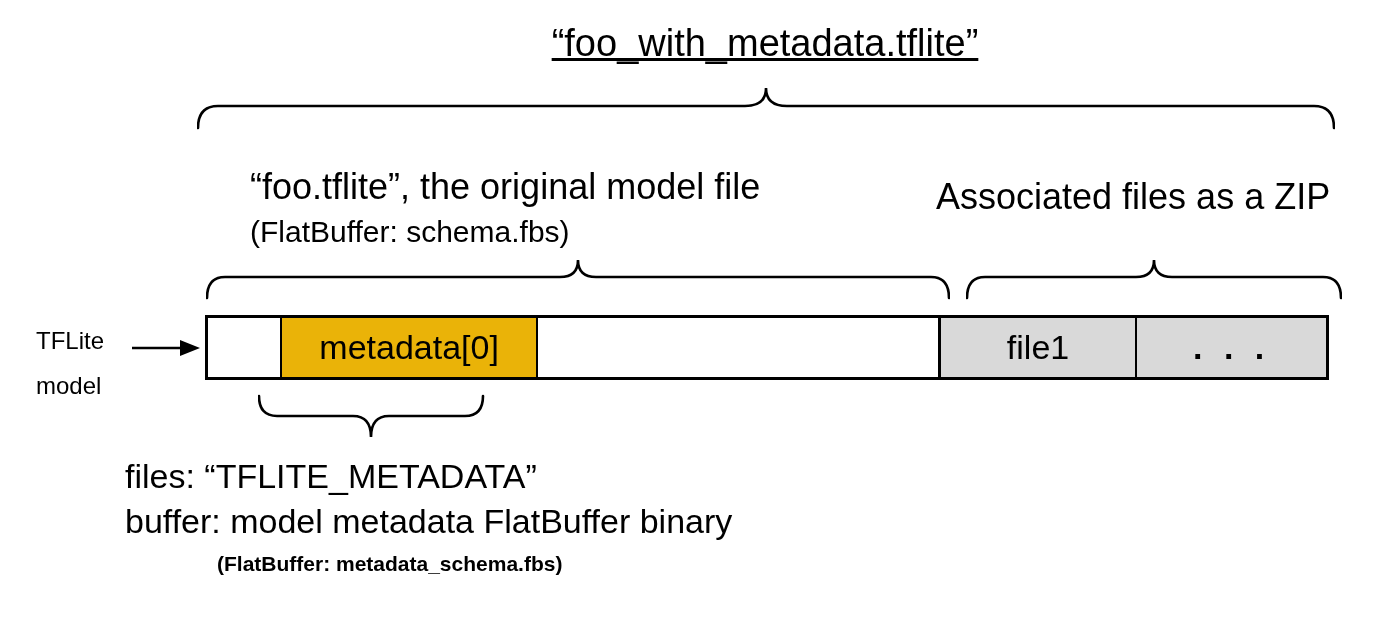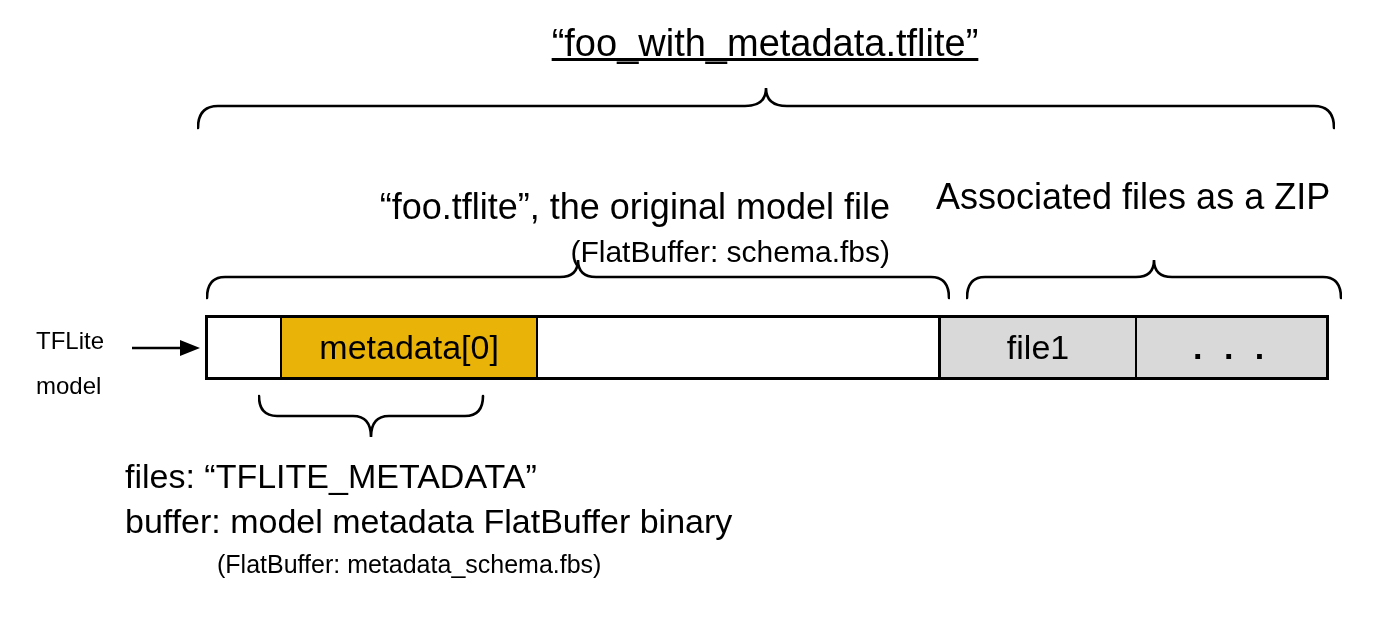--- a/index.html
+++ b/index.html
@@ -15,21 +15,21 @@
     overflow: hidden;
     background: #ffffff;
   }
   .abs { position: absolute; }
 
   .title {
     left: 400px; top: 22px; width: 730px;
     font-size: 38px; text-align: center; white-space: nowrap; text-decoration: underline;
   }
 
-  .sec-left { left: 250px; top: 166px; width: 640px; text-align: right; margin-top: 20px; }
+  .sec-left { left: 250px; top: 166px; width: 640px; text-align: left; }
   .sec-left .h1 { font-size: 36px; white-space: nowrap; }
   .sec-left .h2 { font-size: 30px; margin-top: 7px; white-space: nowrap; }
 
   .sec-right { left: 936px; top: 176px; width: 412px; }
   .sec-right .h1 { font-size: 36px; white-space: nowrap; }
 
   svg.brace { display: block; }
   svg.brace path { fill: none; stroke: #000000; stroke-width: 2.6; stroke-linecap: round; }
 
   .pointer-label {
@@ -49,21 +49,21 @@
     font-size: 34px; white-space: nowrap;
   }
   .seg-header   { width: 72px;  background: #ffffff; }
   .seg-metadata { width: 259px; background: #eab308; border-left: 2px solid #000; border-right: 2px solid #000; }
   .seg-body     { width: 400px; background: #ffffff; }
   .seg-file1    { width: 198px; background: #d9d9d9; border-left: 3px solid #000; }
   .seg-more     { width: 191px; background: #d9d9d9; border-left: 2px solid #000; letter-spacing: 6px; font-weight: bold; }
 
   .annotation { left: 125px; top: 454px; width: 720px; }
   .annotation .ln { font-size: 34px; line-height: 45px; white-space: nowrap; }
-  .annotation .ln3 { font-size: 25px; line-height: 40px; padding-left: 92px; white-space: nowrap; }
+  .annotation .ln3 { font-size: 21px; line-height: 40px; padding-left: 92px; white-space: nowrap; font-weight: bold; }
 
   .arrow-wrap { left: 130px; top: 335px; }
 </style>
 </head>
 <body>
 
 <div class="canvas">
 
   <div class="abs title">“foo_with_metadata.tflite”</div>
 

